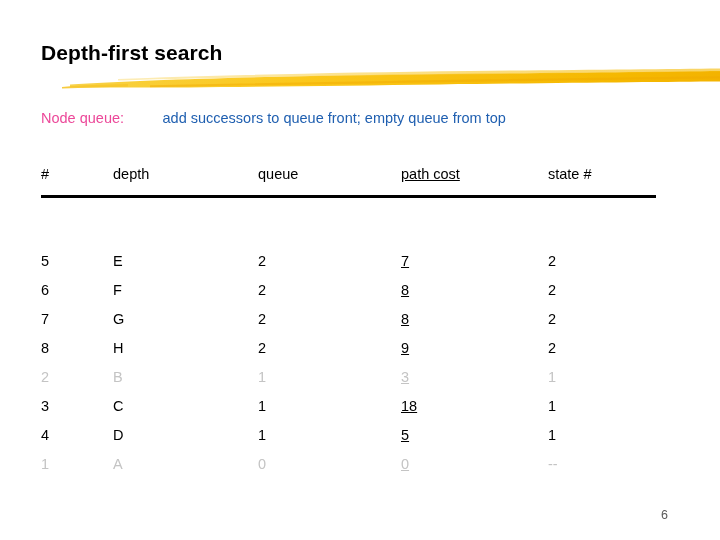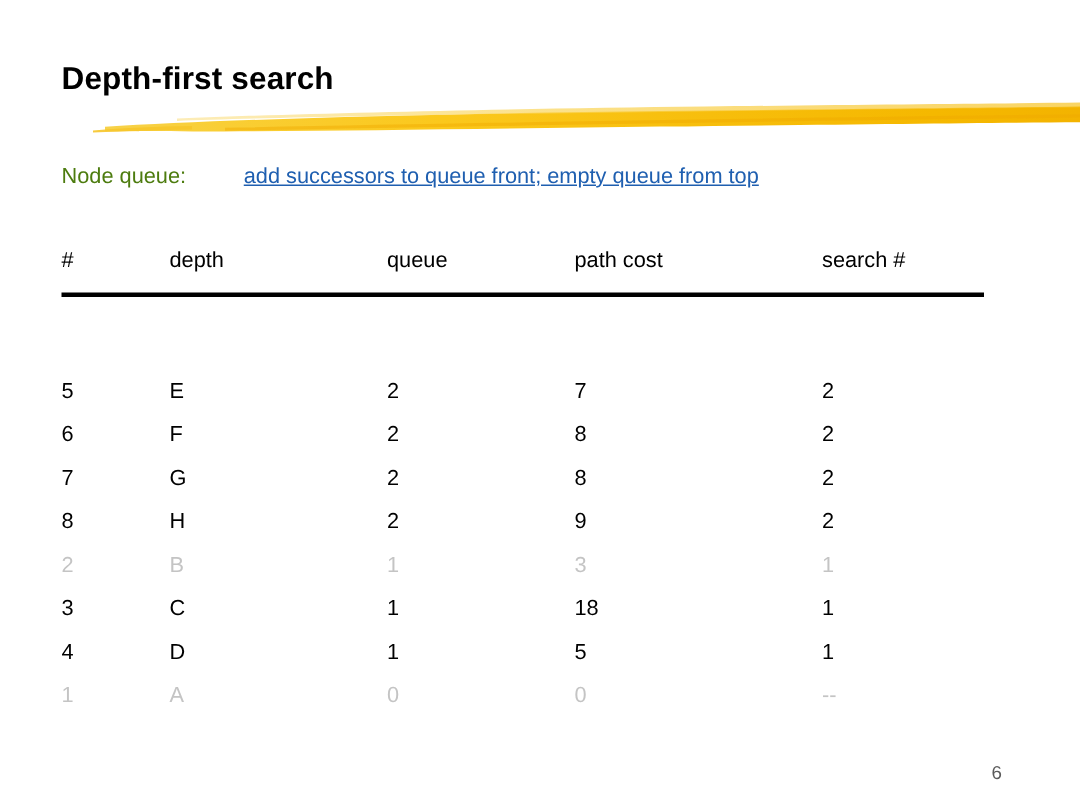--- a/index.html
+++ b/index.html
@@ -47,27 +47,26 @@
   #queue-line {
     position: absolute;
     left: 41px;
     top: 109px;
     width: 640px;
     height: 20px;
     white-space: nowrap;
   }
   #queue-label {
     font-size: 14.5px;
-    color: #4d7c0f;
+    color: #ec4899;
   }
   #queue-desc {
     font-size: 14.5px;
     color: #1f5fb0;
     margin-left: 34px;
-    text-decoration: underline;
   }
 
   
   #results-table {
     position: absolute;
     left: 41px;
     top: 165px;
     width: 640px;
   }
   .trow {
@@ -87,21 +86,21 @@
     line-height: 18px;
   }
   .hdr-row .cell {
     font-size: 14.5px;
     color: #000000;
   }
   
   .col-0 { left: 0px; }
   .col-1 { left: 72px; }
   .col-2 { left: 217px; }
-  .col-3 { left: 342px; }
+  .col-3 { left: 360px; text-decoration: underline; }
   .col-4 { left: 507px; }
 
   .row-dim .cell {
     color: #c4c4c4;
   }
 
   #header-rule {
     position: absolute;
     left: 0px;
     top: 30px;
@@ -179,21 +178,21 @@
     <span id="queue-desc">add successors to queue front; empty queue from top</span>
   </div>
 
   <div id="results-table">
 
     <div class="trow hdr-row">
       <span class="cell col-0">#</span>
       <span class="cell col-1">depth</span>
       <span class="cell col-2">queue</span>
       <span class="cell col-3">path cost</span>
-      <span class="cell col-4">search #</span>
+      <span class="cell col-4">state #</span>
       <div id="header-rule"></div>
     </div>
 
     <div id="table-body">
 
       <div class="trow">
         <span class="cell col-0">5</span>
         <span class="cell col-1">E</span>
         <span class="cell col-2">2</span>
         <span class="cell col-3">7</span>

